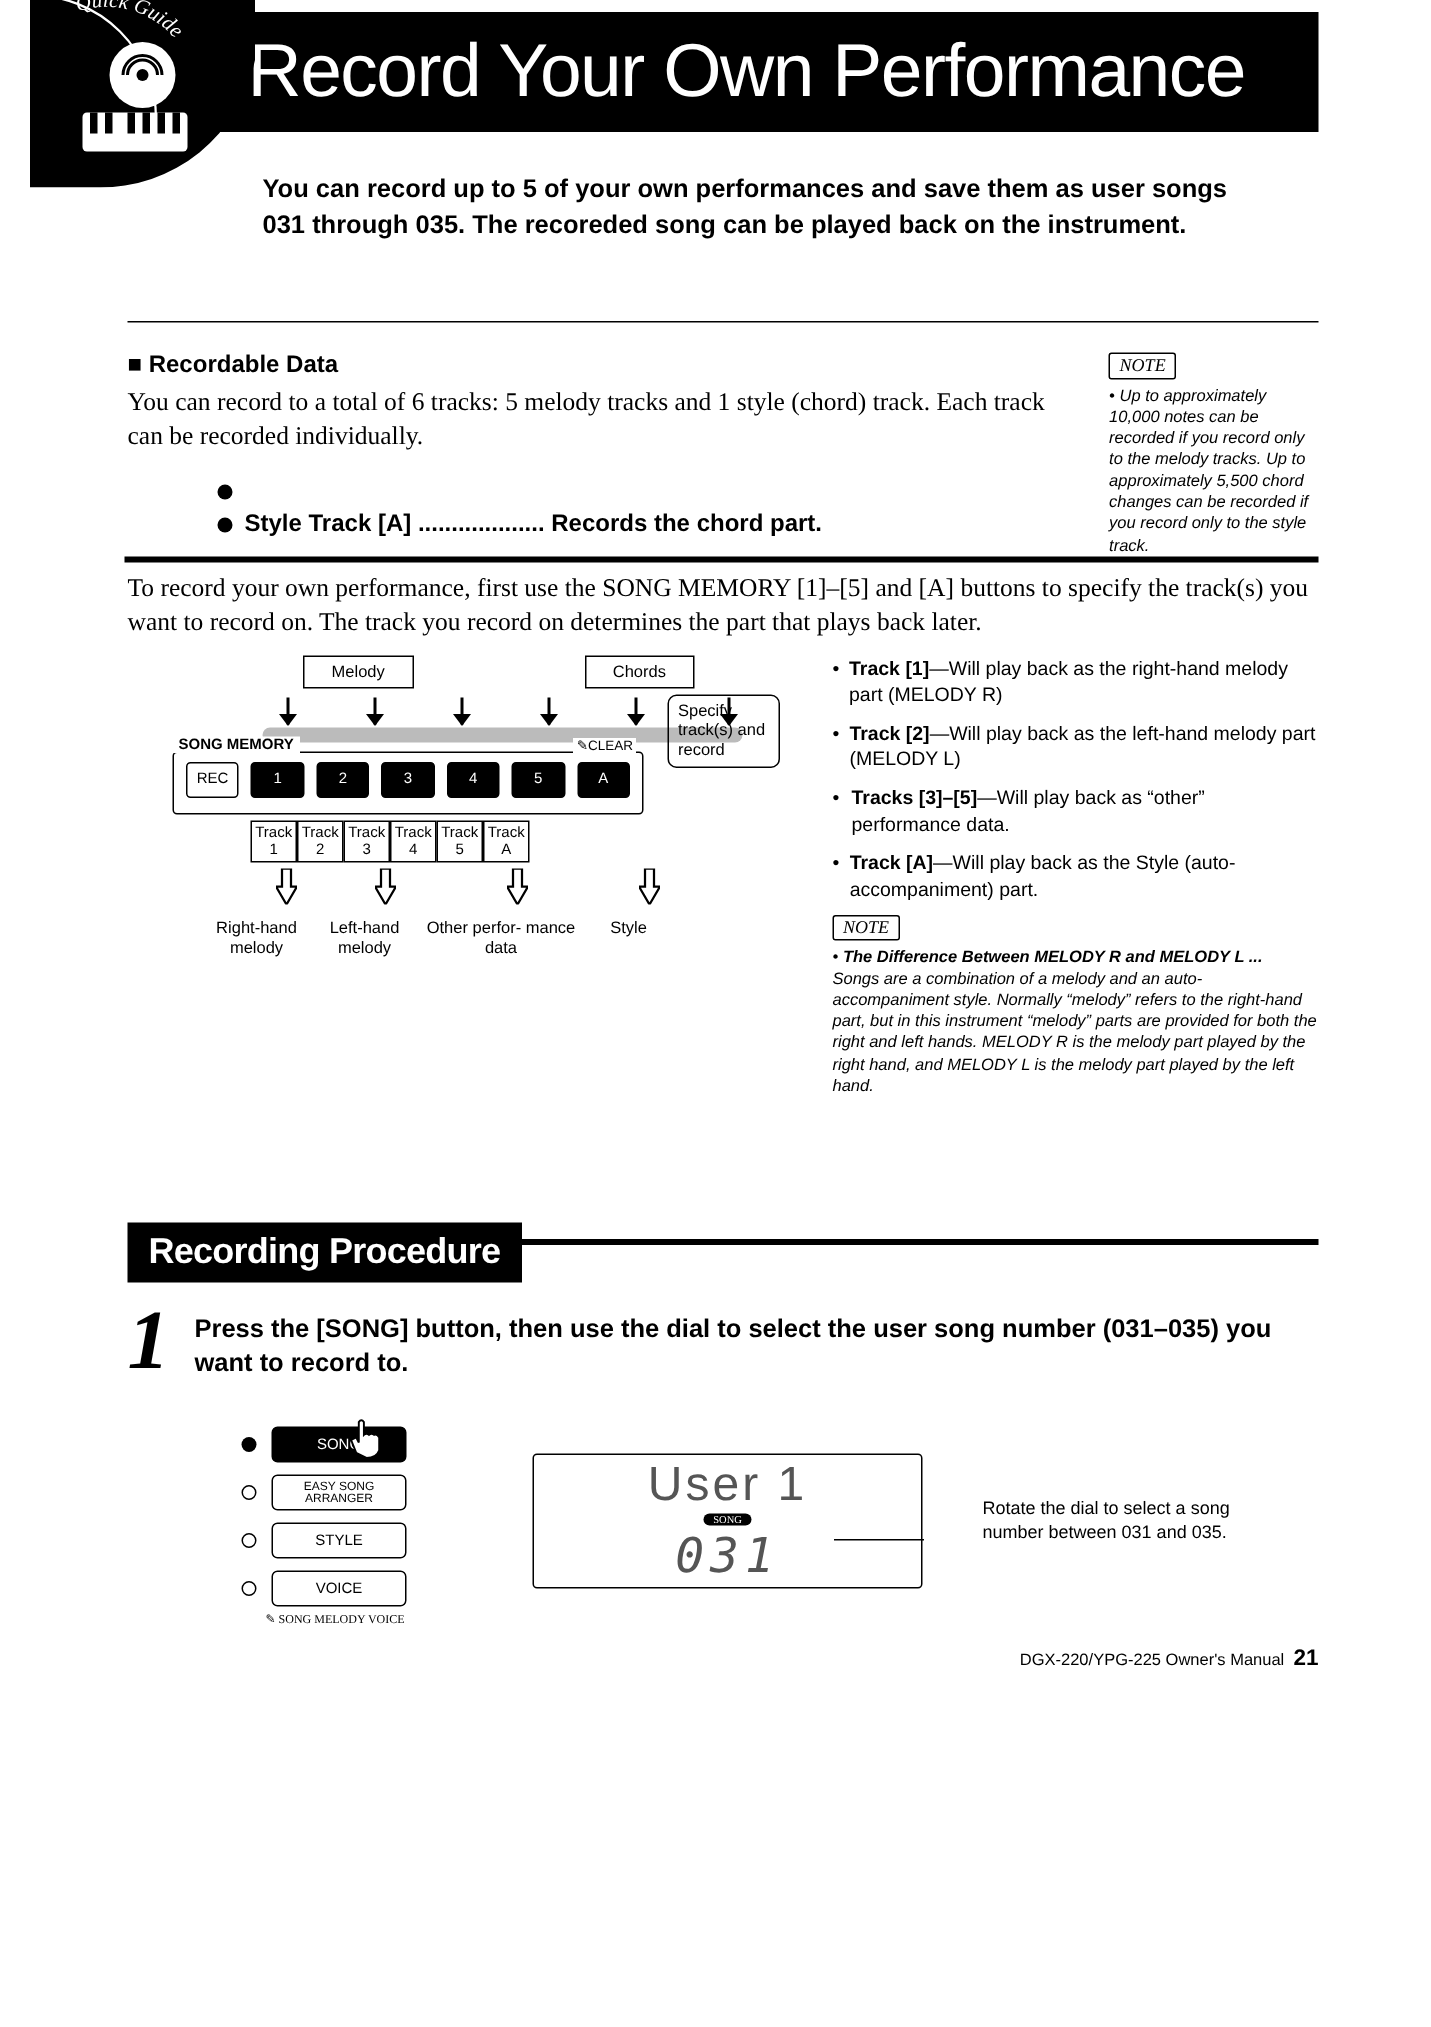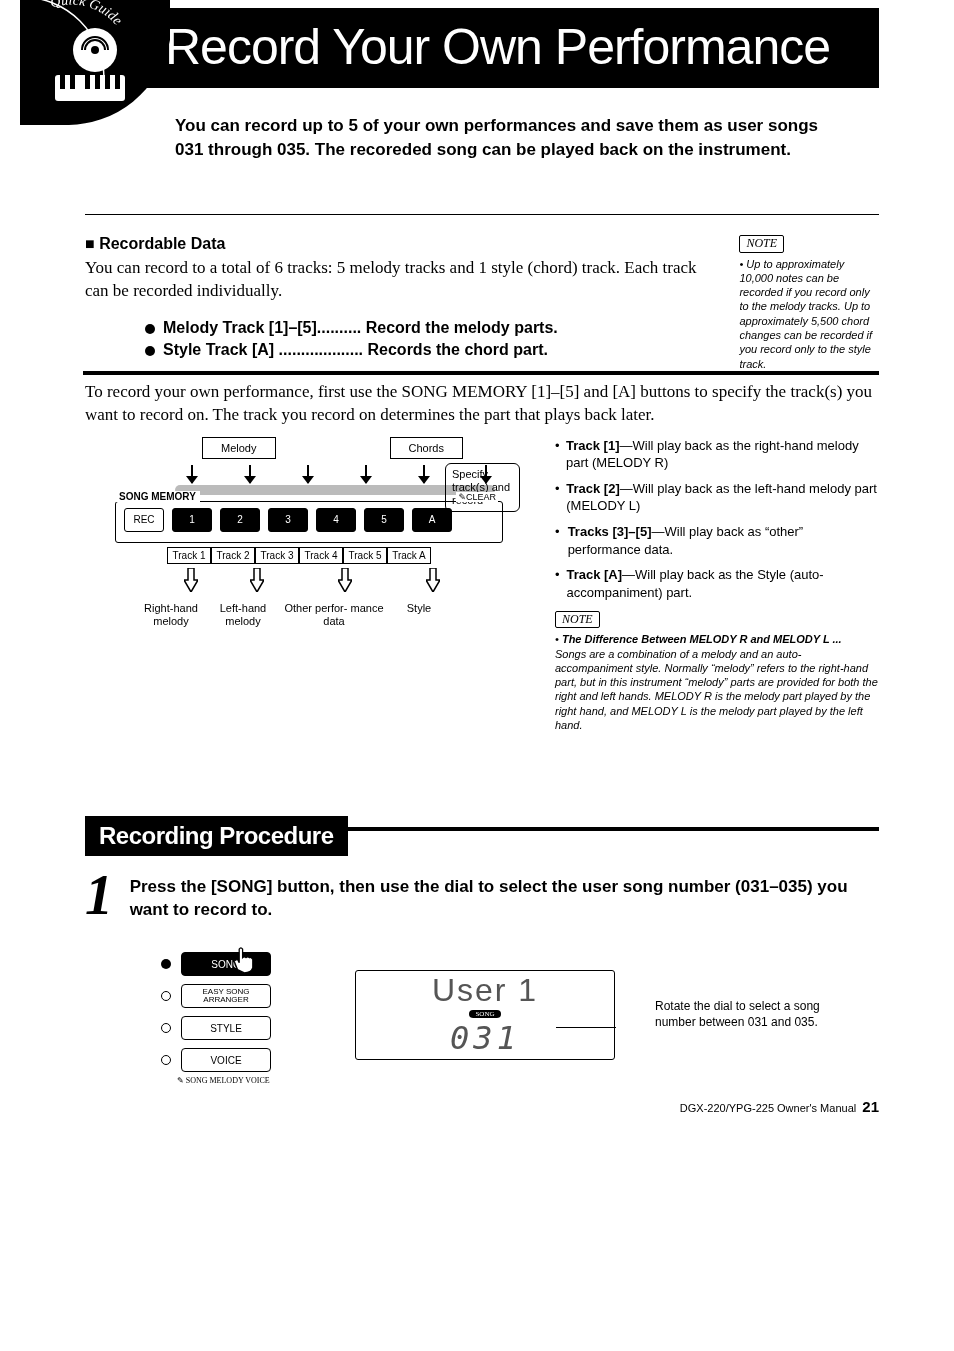--- a/index.html
+++ b/index.html
@@ -107,31 +107,31 @@
   .diagram { width: 440px; position:relative; font-family: Arial, Helvetica, sans-serif; font-size:11px; }
   .dia-row-top { display:flex; justify-content:center; gap:114px; margin-left:55px;}
   .dia-box { border:1px solid #000; padding:4px 18px; background:#fff; }
   .dia-note-right { position:absolute; left:360px; top:26px; border:1px solid #000; border-radius:6px; padding:4px 6px; font-size:11px; width:75px; line-height:1.2; }
   .arrow-row { display:flex; gap:28px; margin:6px 0 2px 92px; }
   .arrow-down { width:2px; height:18px; background:#000; position:relative; margin:0 14px; }
   .arrow-down:after{ content:""; position:absolute; bottom:-1px; left:-5px; border-left:6px solid transparent; border-right:6px solid transparent; border-top:8px solid #000;}
   .grey-bar { height:10px; background:#bbb; border-radius:5px; margin:0 30px 0 90px; }
 
   .panel {
-    border:1px solid #000; border-radius:3px; padding:6px 8px 10px 8px; margin-top:6px; width:388px; margin-left:30px;
+    border:1px solid #000; border-radius:3px; padding:6px 8px 10px 8px; margin-top:6px; width:314px; margin-left:30px;
     display:flex; gap:8px;
     position:relative;
   }
   .panel-label { position:absolute; left:-1px; top:-11px; background:#fff; padding:0 4px; font-weight:bold; font-size:10px; }
   .pbtn { border:1px solid #000; border-radius:3px; width:40px; height:24px; display:flex; align-items:center; justify-content:center; font-size:10px; }
   .pbtn.dark { background:#000; color:#fff; }
   .clear-lbl { position:absolute; right:4px; top:-10px; font-size:9px; background:#fff; padding:0 2px;}
 
   .track-labels { display:flex; gap:0; margin:4px 0 0 64px; }
-  .track-lbl { width:44px; border:1px solid #000; text-align:center; font-size:10px; padding:2px 0; line-height:1.1;}
+  .track-lbl { width:31px; border:1px solid #000; text-align:center; font-size:10px; padding:2px 0; line-height:1.1;}
   .track-lbl + .track-lbl { margin-left:0px; }
 
   .part-row { display:flex; margin:6px 0 0 50px; gap:0; }
   .part { width:88px; text-align:center; font-size:11px; line-height:1.2; }
   .part-a { width:60px; }
 
   .arrow-outline { width:14px; height:24px; margin:4px auto; }
   .arrow-outline svg{width:100%;height:100%;}
 
   .caption { text-align:center; font-family: Arial, Helvetica, sans-serif; font-size:11px; font-weight:bold; margin-top:14px; line-height:1.3; }
@@ -204,21 +204,21 @@
 
 <div class="content">
 
   <div class="two-col">
     <div class="left">
       <div class="subhead">
         <span>■</span> <span>Recordable Data</span>
       </div>
       <div class="body-copy">You can record to a total of 6 tracks: 5 melody tracks and 1 style (chord) track. Each track can be recorded individually.</div>
       <div class="track-list">
-        <div><span class="dot"></span><span>Melody Track [1]–[5].......... Record the melody parts.</span></div>
+        <div><span class="dot"></span></div>
         <div><span class="dot"></span><span>Style Track [A] ................... Records the chord part.</span></div>
       </div>
     </div>
     <div class="note-box">
       <span class="note-label">NOTE</span>
       <div>• <span>Up to approximately 10,000 notes can be recorded if you record only to the melody tracks. Up to approximately 5,500 chord changes can be recorded if you record only to the style track.</span></div>
     </div>
   </div>
 
   <div class="section-row">

